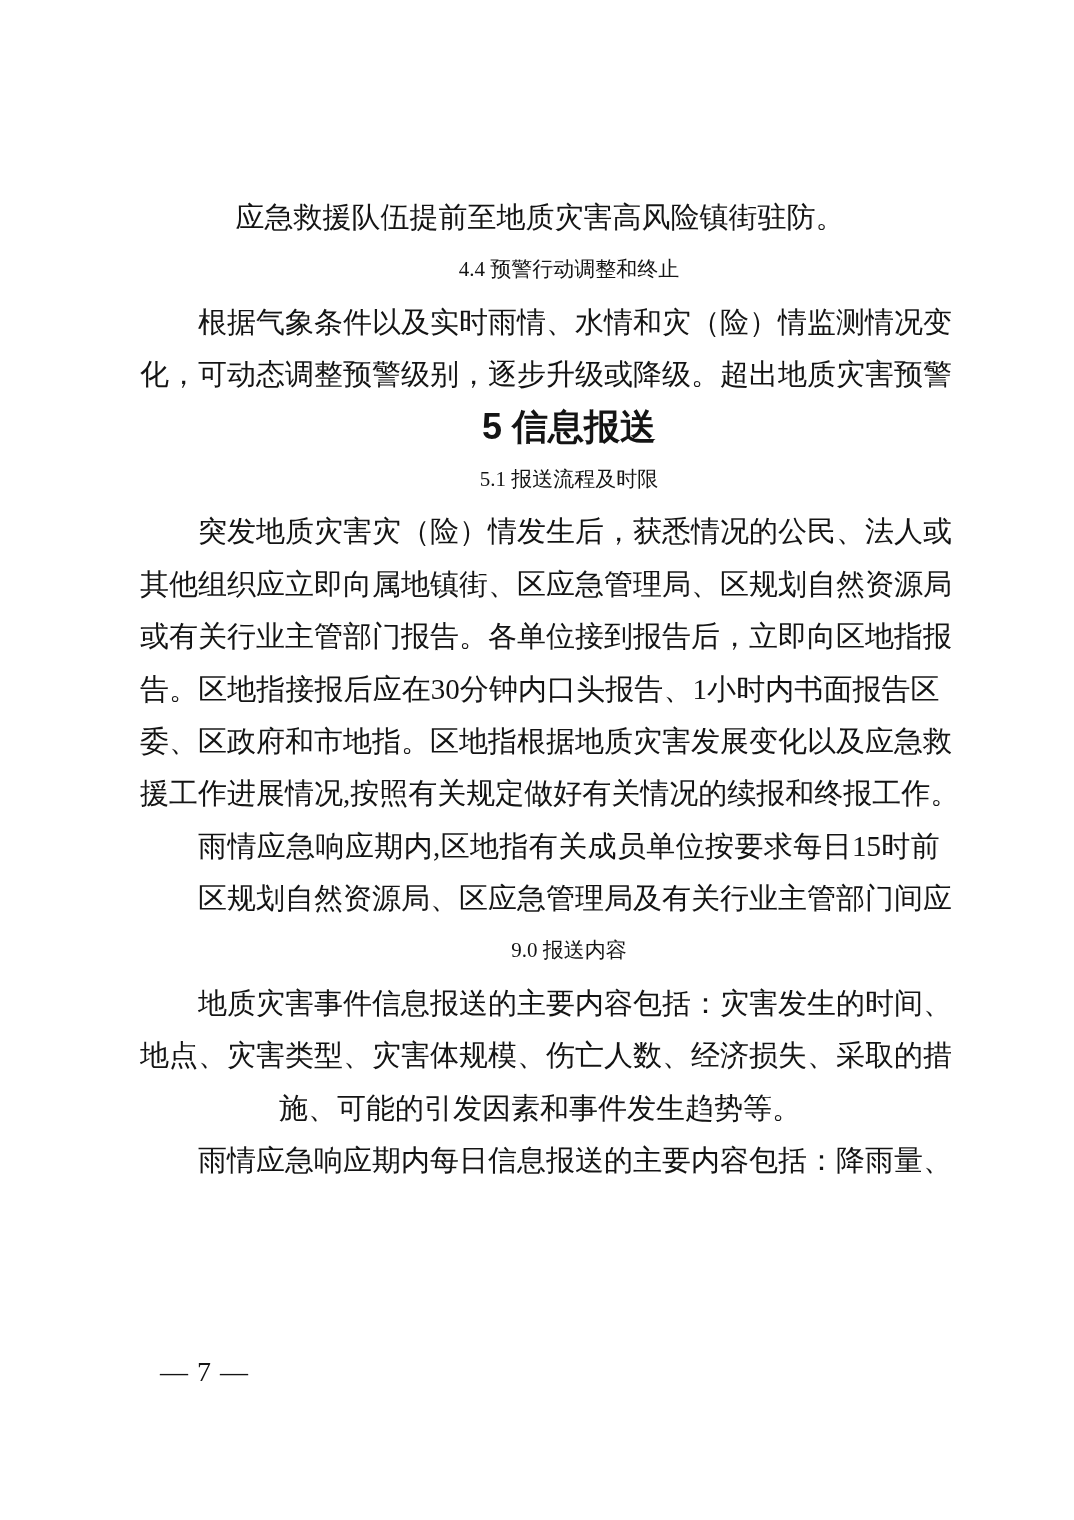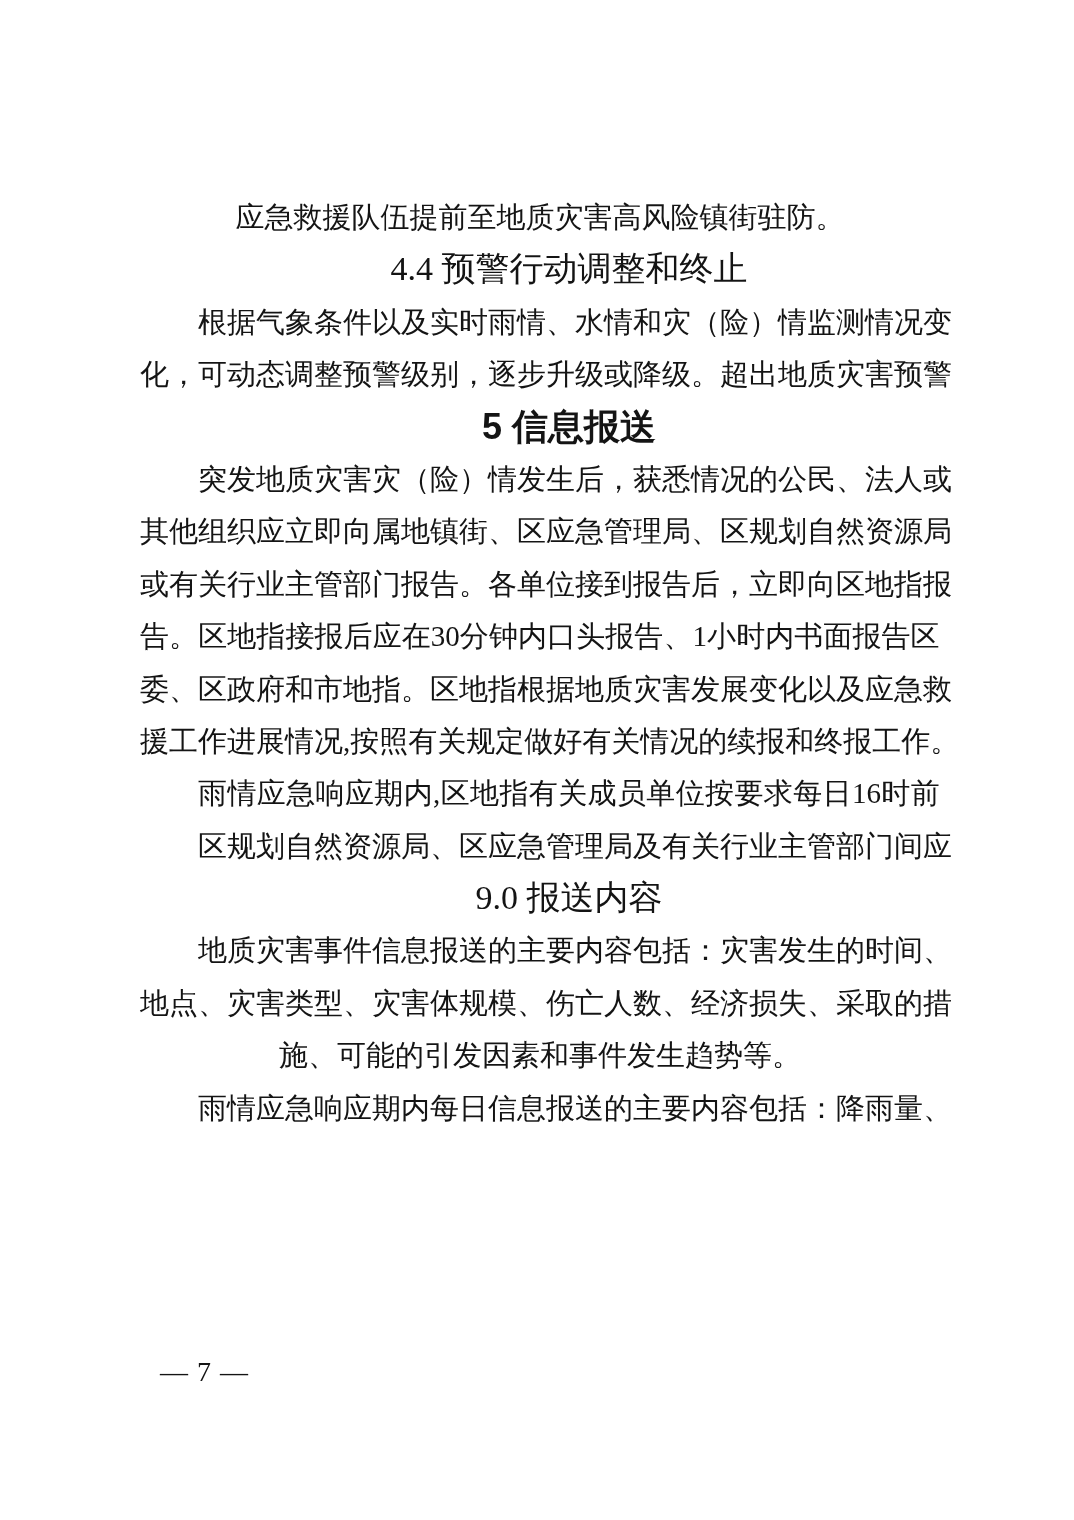--- a/index.html
+++ b/index.html
@@ -28,21 +28,21 @@
     align-items:baseline;
   }
   .line[data-justify="true"] span{flex:0 1 auto;}
   .indent{padding-left:58px;}
   .h1{
     font-family:"Liberation Sans","DejaVu Sans",sans-serif;
     font-weight:bold;
     font-size:36px;
   }
   .h2{
-    font-size:34px;
+    font-size:21px;
   }
   .page-number{
     position:absolute;
     left:160px;top:1346px;
     height:52px;line-height:52px;
     font-size:28px;
     letter-spacing:1px;
     color:#141414;
   }
 </style>
@@ -105,20 +105,21 @@
         <span>超</span>
         <span>出</span>
         <span>地</span>
         <span>质</span>
         <span>灾</span>
         <span>害</span>
         <span>预</span>
         <span>警</span>
       </div>
     <div class="line h1 indent">5 信息报送</div>
+    <div class="line h2 indent">5.1 报送流程及时限</div>
     <div class="line indent" data-justify="true">
         <span>突</span>
         <span>发</span>
         <span>地</span>
         <span>质</span>
         <span>灾</span>
         <span>害</span>
         <span>灾</span>
         <span>（</span>
         <span>险</span>
@@ -308,21 +309,21 @@
         <span>关</span>
         <span>成</span>
         <span>员</span>
         <span>单</span>
         <span>位</span>
         <span>按</span>
         <span>要</span>
         <span>求</span>
         <span>每</span>
         <span>日</span>
-        <span>16</span>
+        <span>15</span>
         <span>时</span>
         <span>前</span>
       </div>
     <div class="line indent" data-justify="true">
         <span>区</span>
         <span>规</span>
         <span>划</span>
         <span>自</span>
         <span>然</span>
         <span>资</span>

